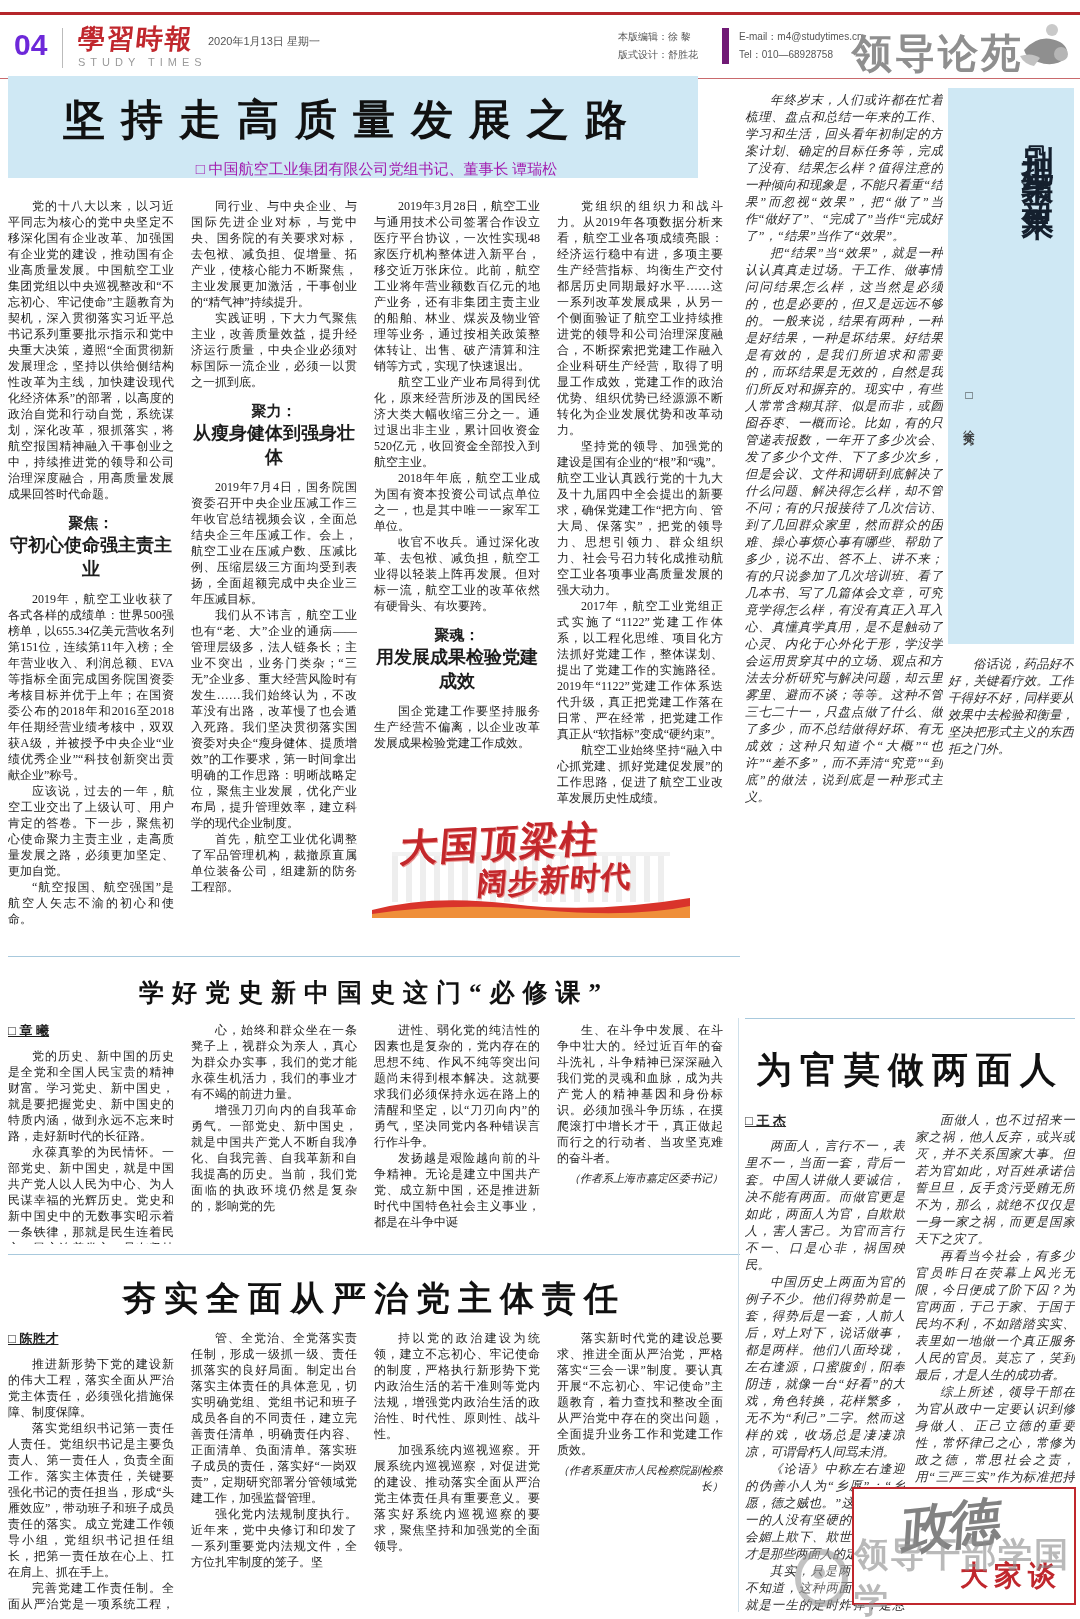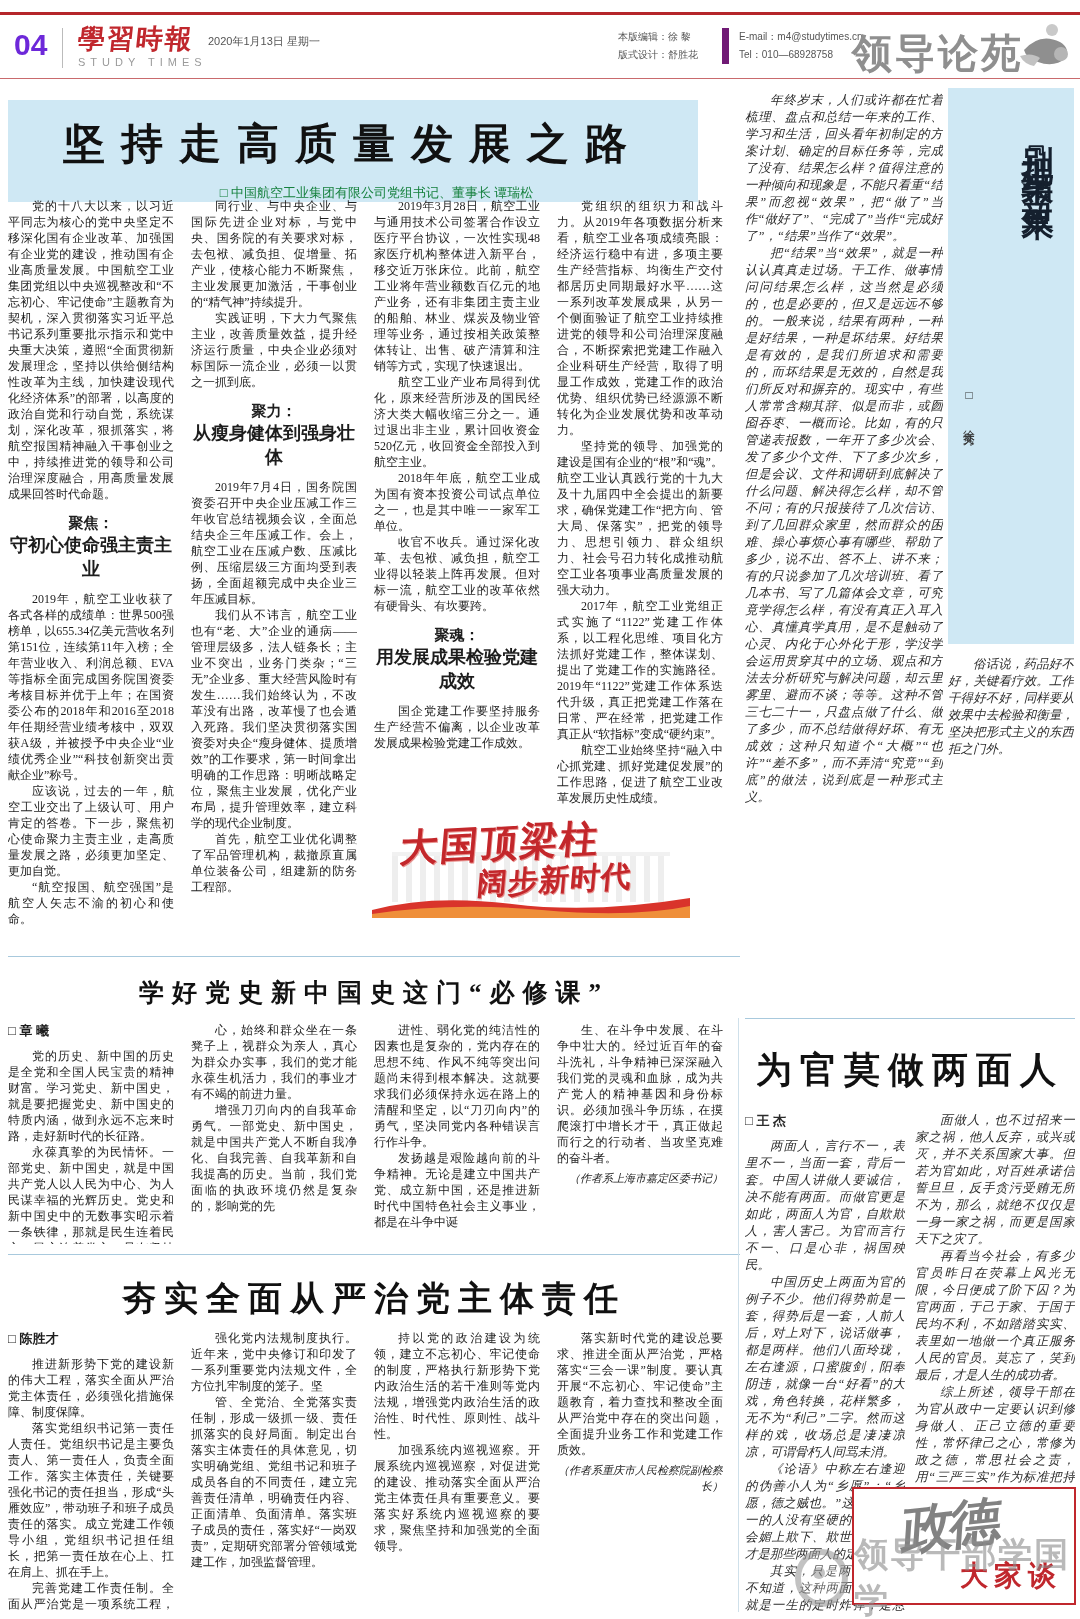--- a/index.html
+++ b/index.html
@@ -16,29 +16,29 @@
   .hdr-date{font:11px "Liberation Sans","DejaVu Sans",sans-serif;color:#555;}
   .hdr-meta{font:10px "Liberation Sans","DejaVu Sans",sans-serif;color:#555;line-height:1.8;}
   .hdr-meta-right{border-left:7px solid #701a75;padding-left:10px;}
   .section-title{font:bold 40px "Liberation Sans","DejaVu Sans",sans-serif;color:#8f8f8f;letter-spacing:3px;}
   
   .col{position:absolute;overflow:hidden;font-size:12px;line-height:16px;text-align:justify;}
   .col p{margin:0;}
   .blk-p{text-indent:2em;}
   .blk-sub{font:bold 15px "Liberation Sans","DejaVu Sans",sans-serif;text-align:center;margin-top:12px !important;}
   .blk-sub2{font:bold 18px "Liberation Sans","DejaVu Sans",sans-serif;text-align:center;margin-bottom:10px !important;}
-  .blk-byline{font:bold 13px "Liberation Sans","DejaVu Sans",sans-serif;margin-bottom:8px !important;}
+  .blk-byline{font:bold 13px "Liberation Sans","DejaVu Sans",sans-serif;margin-bottom:8px !important;text-decoration:underline;}
   .blk-attr{text-align:right;font-style:italic;font-size:11px;margin-top:4px !important;}
   .kai{font-style:italic;color:#2b2b2b;font-size:12.5px;line-height:17px;}
   .divider{position:absolute;height:1px;background:#a8c9dd;}
   .vdivider{position:absolute;width:1px;background:#cfe0ea;}
   
-  .a1-band{position:absolute;left:8px;top:100px;width:690px;height:102px;background:#cfe8f4;font-family:Liberation Serif, serif;}
+  .a1-band{position:absolute;left:8px;top:76px;width:690px;height:102px;background:#cfe8f4;font-family:Liberation Serif, serif;}
   .a1-title{font-weight:bold;font-size:42px;letter-spacing:16px;text-align:center;color:#111;margin-top:16px;}
-  .a1-byline{font-size:13px;text-align:center;margin-top:12px;color:#15803d;padding-left:47px;}
+  .a1-byline{font-size:15px;text-align:center;margin-top:12px;color:#a21caf;padding-left:47px;}
   
   .banner{position:absolute;left:372px;top:816px;width:318px;height:102px;overflow:hidden;background:#fff;}
   .banner-bldg{position:absolute;left:20px;top:36px;width:278px;height:46px;opacity:.35;
     background:repeating-linear-gradient(90deg,#cfcfcf 0 6px,#ffffff 6px 14px);border-top:4px solid #d8d8d8;}
   .banner-t1{position:absolute;left:28px;top:2px;font-weight:bold;font-size:38px;color:#c3272b;
     transform:rotate(-3deg) skewX(-8deg);letter-spacing:2px;text-shadow:1px 1px 0 #e8908d;}
   .banner-t2{position:absolute;left:105px;top:44px;font-weight:bold;font-size:30px;color:#c3272b;
     transform:rotate(-3deg) skewX(-8deg);letter-spacing:1px;text-shadow:1px 1px 0 #e8908d;}
   
   .a2-band{position:absolute;left:948px;top:88px;width:126px;height:556px;background:#cfe8f4;}
@@ -177,22 +177,22 @@
 
   <div class="divider" style="left:8px;top:1254px;width:732px;"></div>
   <div class="abs t4" style="left:8px;top:1276px;width:732px;font-size:34px;">夯实全面从严治党主体责任</div>
   <div class="col" style="left:8px;top:1330px;width:166px;height:282px;">
       <p class="blk-byline">□ 陈胜才</p>
       <p class="blk-p">推进新形势下党的建设新的伟大工程，落实全面从严治党主体责任，必须强化措施保障、制度保障。</p>
       <p class="blk-p">落实党组织书记第一责任人责任。党组织书记是主要负责人、第一责任人，负责全面工作。落实主体责任，关键要强化书记的责任担当，形成“头雁效应”，带动班子和班子成员责任的落实。成立党建工作领导小组，党组织书记担任组长，把第一责任放在心上、扛在肩上、抓在手上。</p>
       <p class="blk-p">完善党建工作责任制。全面从严治党是一项系统工程，要靠全党</p>
     </div>
   <div class="col" style="left:191px;top:1330px;width:166px;height:282px;">
+      <p class="blk-p">管、全党治、全党落实责任制，形成一级抓一级、责任抓落实的良好局面。制定出台落实主体责任的具体意见，切实明确党组、党组书记和班子成员各自的不同责任，建立完善责任清单，明确责任内容、正面清单、负面清单。落实班子成员的责任，落实好“一岗双责”，定期研究部署分管领域党建工作，加强监督管理。</p>
       <p class="blk-p">强化党内法规制度执行。近年来，党中央修订和印发了一系列重要党内法规文件，全方位扎牢制度的笼子。坚</p>
-      <p class="blk-p">管、全党治、全党落实责任制，形成一级抓一级、责任抓落实的良好局面。制定出台落实主体责任的具体意见，切实明确党组、党组书记和班子成员各自的不同责任，建立完善责任清单，明确责任内容、正面清单、负面清单。落实班子成员的责任，落实好“一岗双责”，定期研究部署分管领域党建工作，加强监督管理。</p>
     </div>
   <div class="col" style="left:374px;top:1330px;width:166px;height:282px;">
       <p class="blk-p">持以党的政治建设为统领，建立不忘初心、牢记使命的制度，严格执行新形势下党内政治生活的若干准则等党内法规，增强党内政治生活的政治性、时代性、原则性、战斗性。</p>
       <p class="blk-p">加强系统内巡视巡察。开展系统内巡视巡察，对促进党的建设、推动落实全面从严治党主体责任具有重要意义。要落实好系统内巡视巡察的要求，聚焦坚持和加强党的全面领导。</p>
     </div>
   <div class="col" style="left:557px;top:1330px;width:166px;height:282px;">
       <p class="blk-p">落实新时代党的建设总要求、推进全面从严治党，严格落实“三会一课”制度。要认真开展“不忘初心、牢记使命”主题教育，着力查找和整改全面从严治党中存在的突出问题，全面提升业务工作和党建工作质效。</p>
       <p class="blk-attr">（作者系重庆市人民检察院副检察长）</p>
     </div>
 

